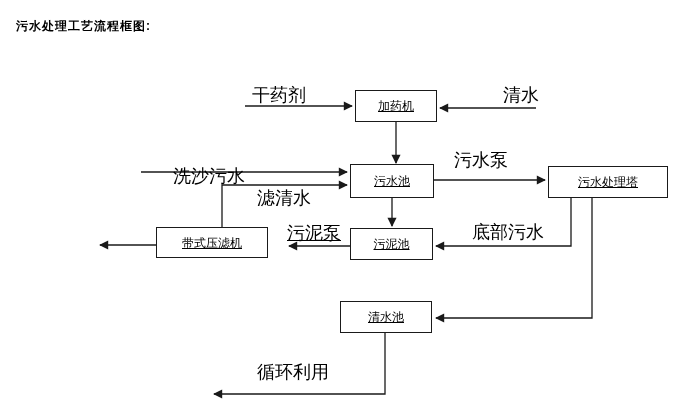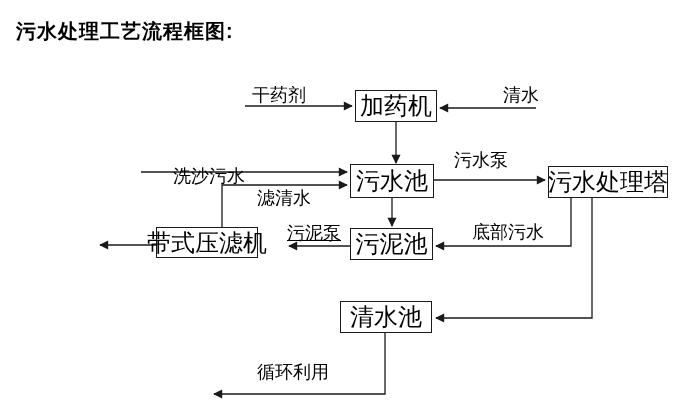--- a/index.html
+++ b/index.html
@@ -8,43 +8,44 @@
     width:700px;height:420px;
     background:#ffffff;
     font-family:"Liberation Sans", sans-serif;
     color:#000000;
     overflow:hidden;
   }
   .title{
     position:absolute;
     left:16px;top:18px;
     margin:0;
-    font-size:20px;
+    font-size:12px;
     font-weight:bold;
     letter-spacing:1px;
     white-space:nowrap;
     text-align:right;
   }
   .edges{
     position:absolute;left:0;top:0;
     width:700px;height:420px;
     z-index:1;
   }
   .node{
     position:absolute;
     box-sizing:border-box;
     border:1.5px solid #1a1a1a;
     background:#ffffff;
     display:flex;
     align-items:center;
     justify-content:center;
-    font-size:24px;
+    font-size:12px;
     line-height:1;
     white-space:nowrap;
     z-index:2;
+    text-decoration:underline;
   }
   .flabel{
     position:absolute;
     font-size:18px;
     line-height:1;
     white-space:nowrap;
     z-index:2;
   }
 </style>
 </head>
@@ -77,21 +78,21 @@
   </svg>
 
   <div class="node" style="left:355px;top:90px;width:82px;height:32px;">加药机</div>
 
   <div class="node" style="left:350px;top:164px;width:84px;height:34px;">污水池</div>
 
   <div class="node" style="left:548px;top:166px;width:120px;height:32px;">污水处理塔</div>
 
   <div class="node" style="left:350px;top:228px;width:83px;height:32px;">污泥池</div>
 
-  <div class="node" style="left:156px;top:227px;width:102px;height:31px;">带式压滤机</div>
+  <div class="node" style="left:156px;top:227px;width:112px;height:31px;">带式压滤机</div>
 
   <div class="node" style="left:340px;top:301px;width:92px;height:32px;">清水池</div>
 
   <div class="flabel" style="left:252px;top:86px;">干药剂</div>
 
   <div class="flabel" style="left:477px;top:86px;margin-left:26px;">清水</div>
 
   <div class="flabel" style="left:173px;top:167px;">洗沙污水</div>
 
   <div class="flabel" style="left:454px;top:151px;">污水泵</div>

